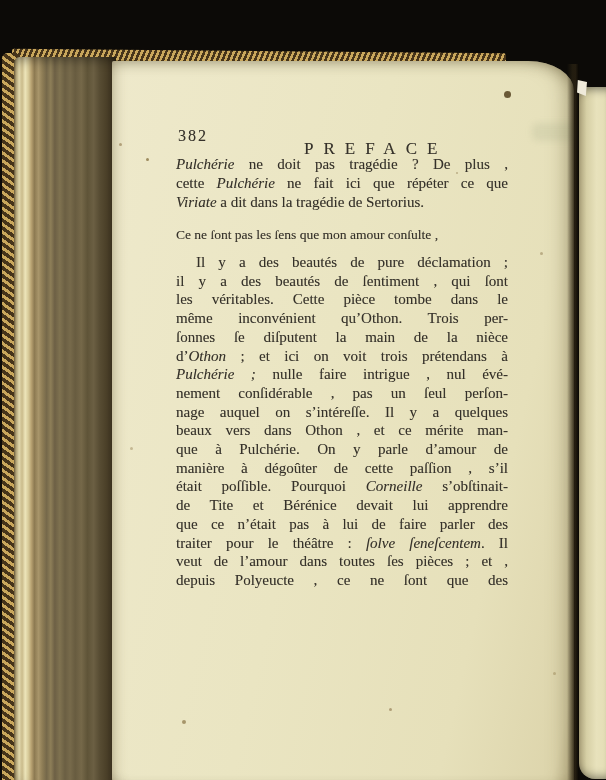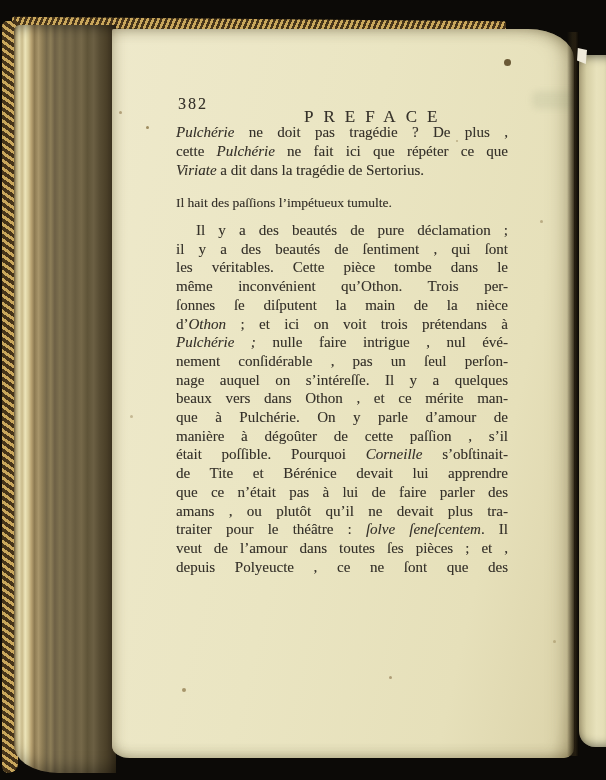--- a/index.html
+++ b/index.html
@@ -1,21 +1,21 @@
 <!DOCTYPE html>
 <html><head>
 <meta charset="utf-8">
 <style>
   html,body{margin:0;padding:0;}
   body{
     width:606px;height:780px;overflow:hidden;position:relative;
     background:#0c0a07;
     font-family:"Liberation Serif","DejaVu Serif",serif;
   }
-  .photo{position:absolute;inset:0;}
+  .photo{position:absolute;inset:0;margin-top:32px;}
 
   
   .gilt-top{
     position:absolute;left:12px;top:19px;width:494px;height:11px;
     background:repeating-linear-gradient(112deg,#c9a75c 0 2.5px,#46341a 2.5px 5px);
     transform:rotate(0.5deg);border-radius:2px;
   }
   
   .gilt-left{
     position:absolute;left:2px;top:21px;width:16px;height:752px;
@@ -100,39 +100,38 @@
         <span class="pagenum">382</span>
         <span class="title">PREFACE</span>
         <span class="smudge"></span>
       </div>
       <div class="para-open">
           <div class="tline j"><span class="it">Pulchérie</span><span> ne doit pas tragédie ? De plus ,</span></div>
           <div class="tline j"><span>cette </span><span class="it">Pulchérie</span><span> ne fait ici que répéter ce que</span></div>
           <div class="tline"><span class="it">Viriate</span><span> a dit dans la tragédie de Sertorius.</span></div>
         </div>
       <div class="verse">
-          <div class="tline"><span>Il hait des paſſions l’impétueux tumulte.</span></div>
+          <div class="tline"><span>Ce ne ſont pas les ſens que mon amour conſulte ,</span></div>
         </div>
       <div class="para-main">
           <div class="tline j"><span>Il y a des beautés de pure déclamation ;</span></div>
           <div class="tline j"><span>il y a des beautés de ſentiment , qui ſont</span></div>
           <div class="tline j"><span>les véritables. Cette pièce tombe dans le</span></div>
           <div class="tline j"><span>même inconvénient qu’Othon. Trois per-</span></div>
           <div class="tline j"><span>ſonnes ſe diſputent la main de la nièce</span></div>
           <div class="tline j"><span>d’</span><span class="it">Othon</span><span> ; et ici on voit trois prétendans à</span></div>
           <div class="tline j"><span class="it">Pulchérie ;</span><span> nulle faire intrigue , nul évé-</span></div>
           <div class="tline j"><span>nement conſidérable , pas un ſeul perſon-</span></div>
           <div class="tline j"><span>nage auquel on s’intéreſſe. Il y a quelques</span></div>
           <div class="tline j"><span>beaux vers dans Othon , et ce mérite man-</span></div>
           <div class="tline j"><span>que à Pulchérie. On y parle d’amour de</span></div>
           <div class="tline j"><span>manière à dégoûter de cette paſſion , s’il</span></div>
           <div class="tline j"><span>était poſſible. Pourquoi </span><span class="it">Corneille</span><span> s’obſtinait-</span></div>
           <div class="tline j"><span>de Tite et Bérénice devait lui apprendre</span></div>
           <div class="tline j"><span>que ce n’était pas à lui de faire parler des</span></div>
-          <div class="tline j"><span>amans , ou plutôt qu’il ne devait plus tra-</span></div>
           <div class="tline j"><span>traiter pour le théâtre : </span><span class="it">ſolve ſeneſcentem</span><span>. Il</span></div>
           <div class="tline j"><span>veut de l’amour dans toutes ſes pièces ; et ,</span></div>
           <div class="tline j"><span>depuis Polyeucte , ce ne ſont que des</span></div>
         </div>
     </div>
   </div>
 
   <div class="gutter"></div>
   <div class="right-strip"></div>
   <div class="corner-tab"></div>

